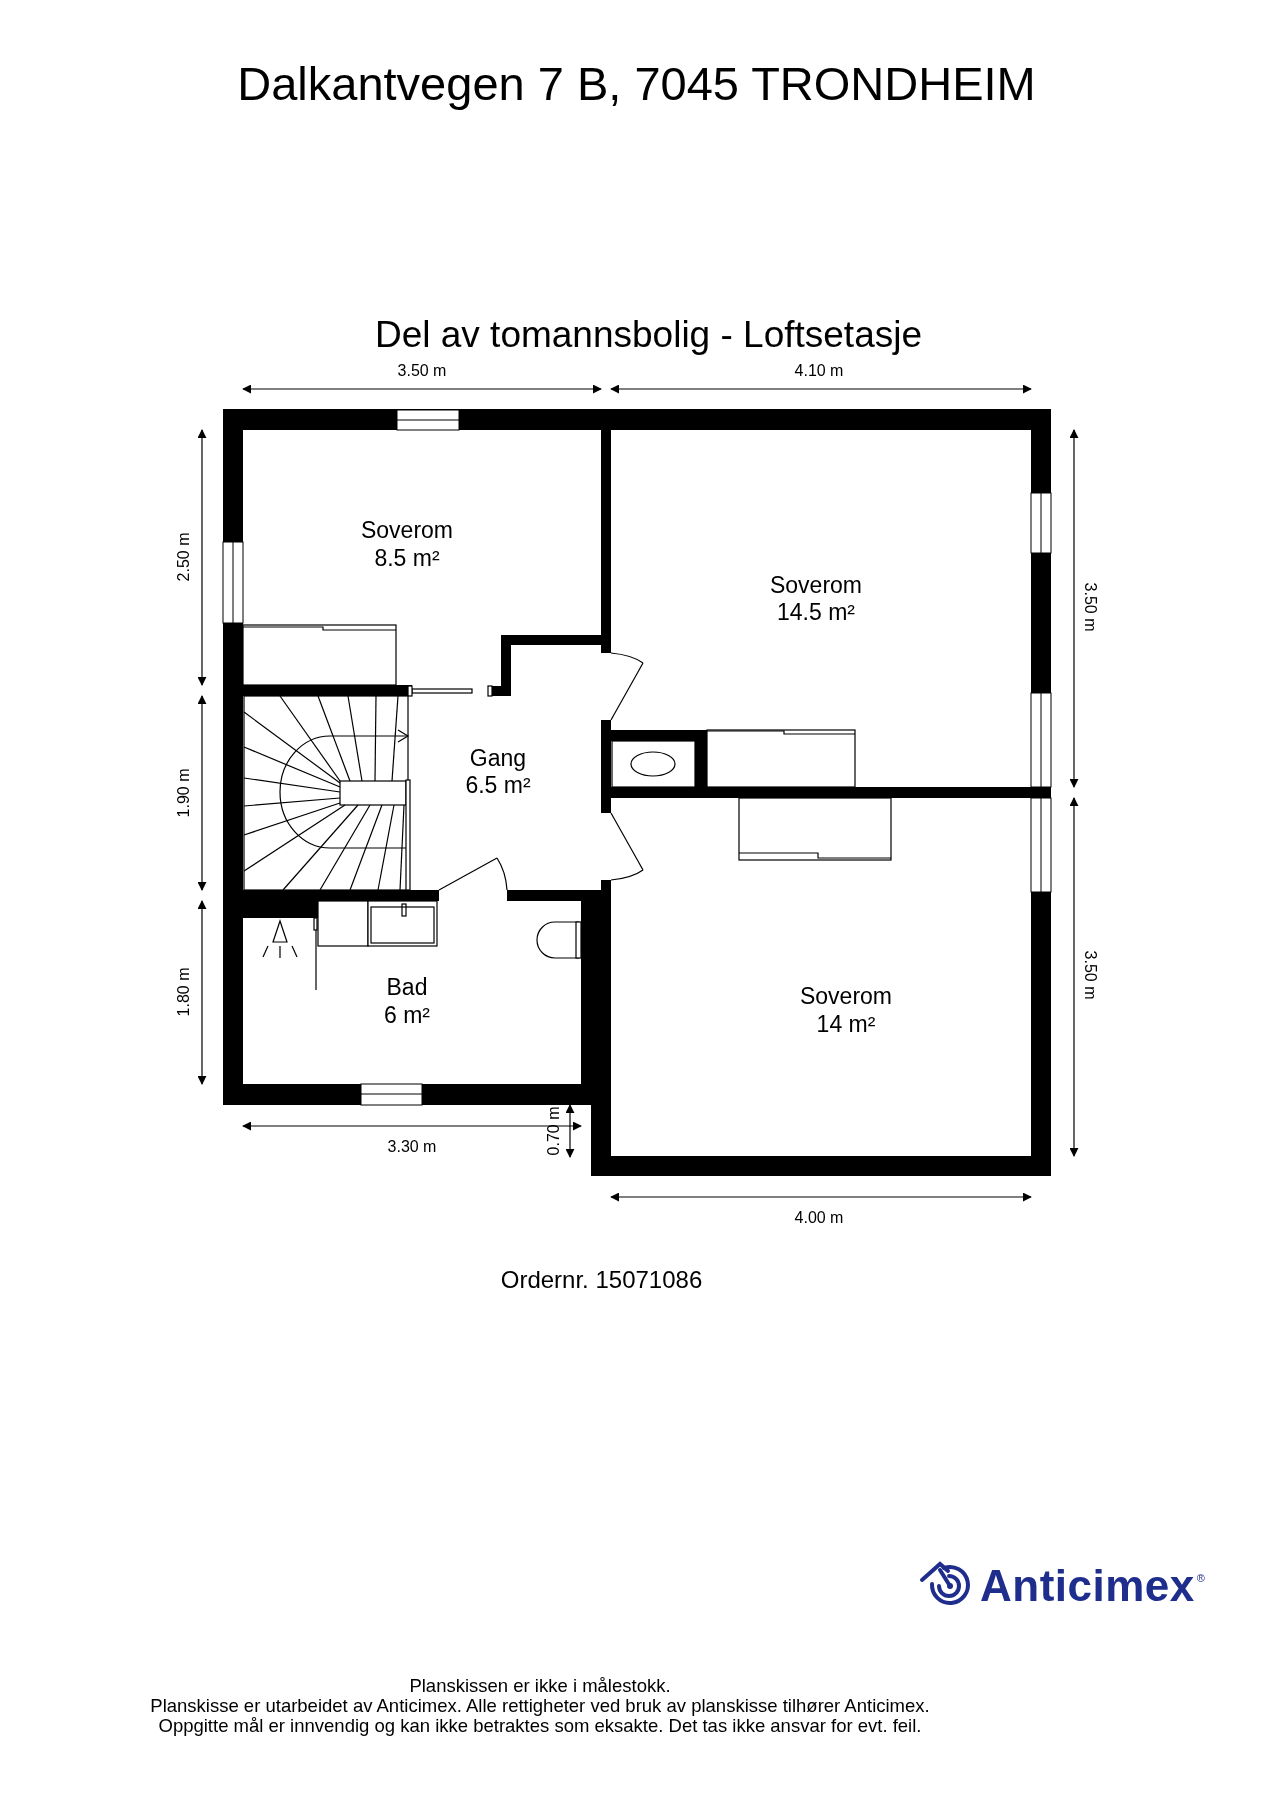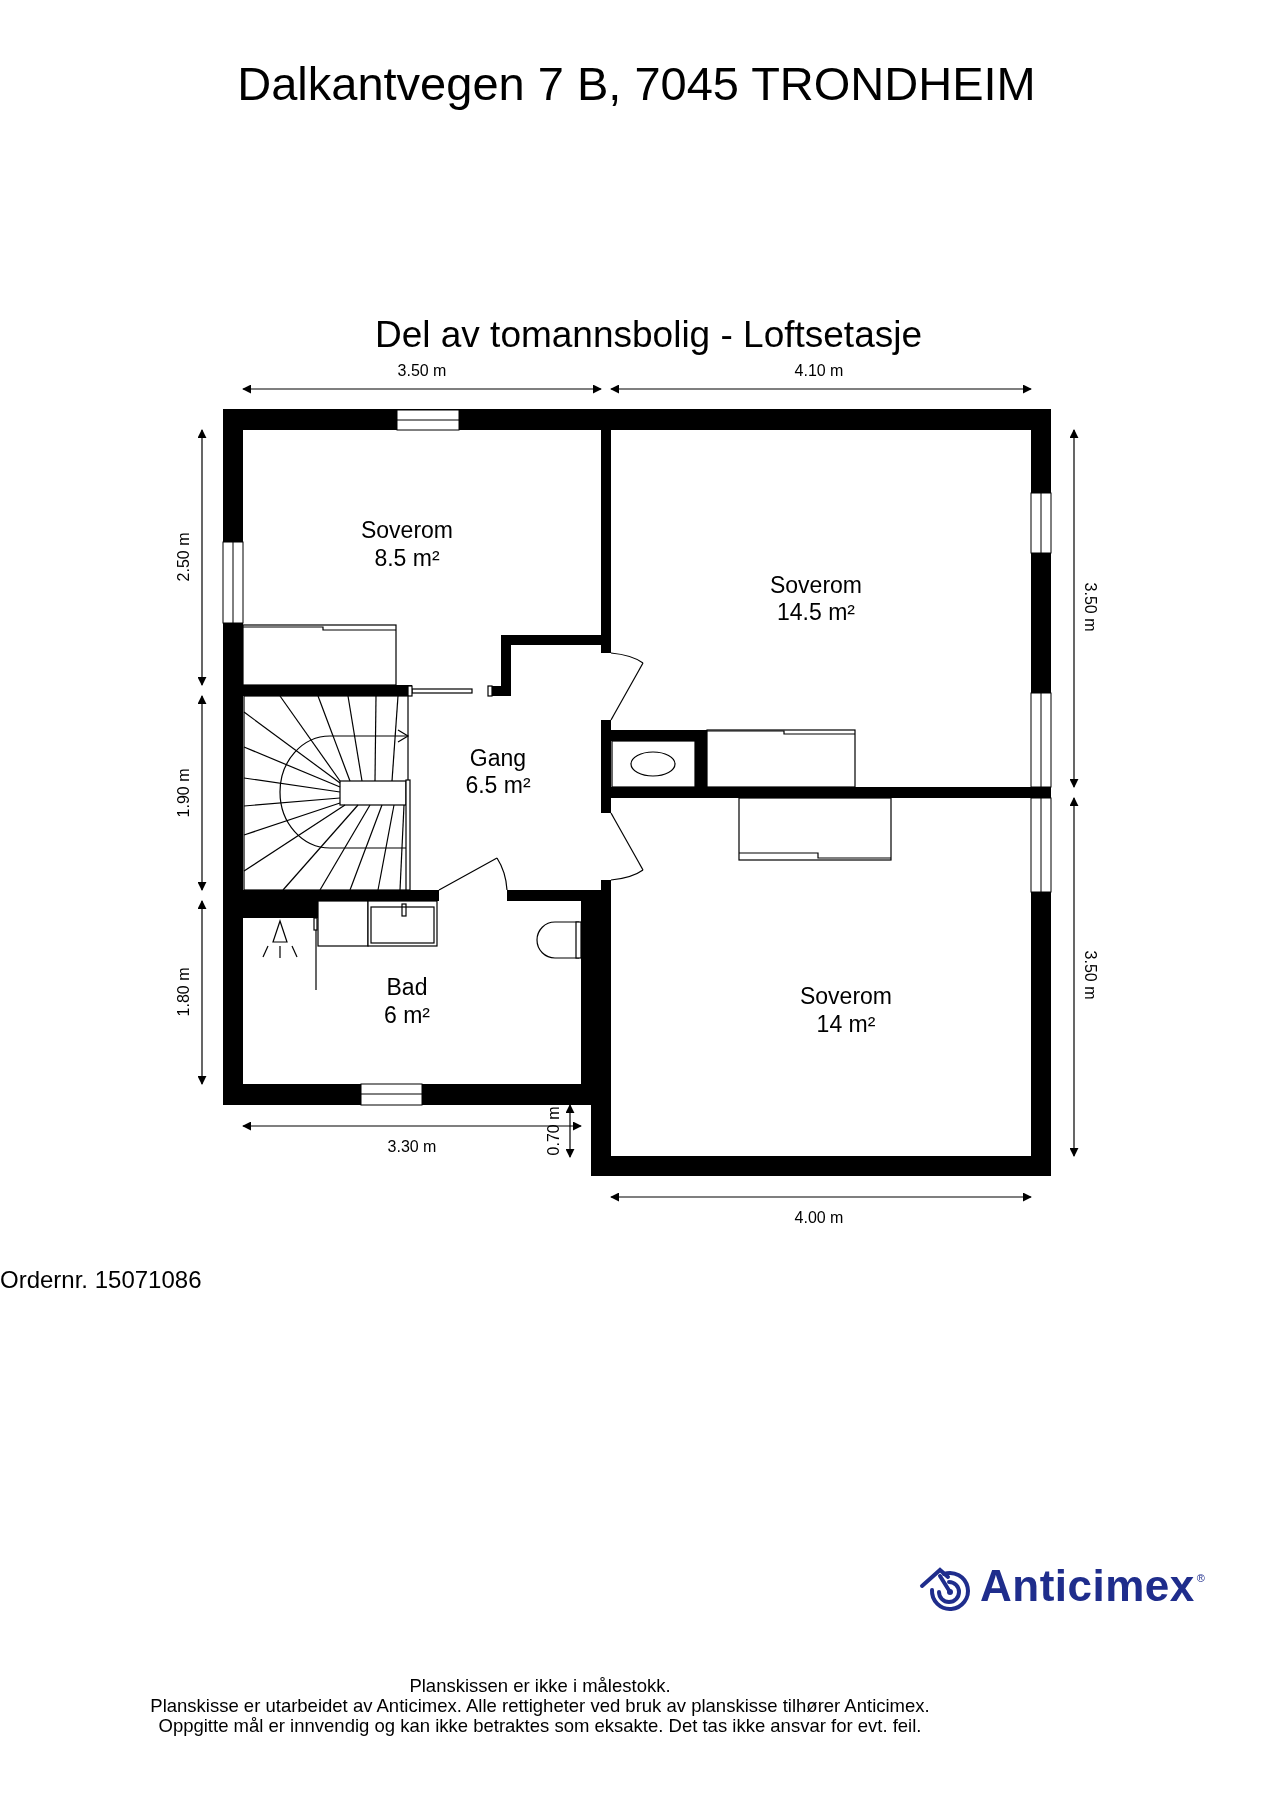--- a/index.html
+++ b/index.html
@@ -2,22 +2,22 @@
 <html><head>
 <meta charset="utf-8">
 <style>
   html, body { margin: 0; padding: 0; background: #ffffff; }
   body { width: 1273px; height: 1800px; position: relative; overflow: hidden; font-family: "Liberation Sans", sans-serif; color: #000; }
   .abs { position: absolute; }
   .title { left: 0; width: 1273px; top: 58px; text-align: center; font-size: 47px; line-height: 52px; white-space: nowrap; }
   .subtitle { left: 12px; width: 1273px; top: 314px; text-align: center; font-size: 37px; line-height: 42px; white-space: nowrap; }
   .plan { left: 0; top: 0; }
   .plan text { font-family: "Liberation Sans", sans-serif; fill: #000; }
-  .order { left: 0; width: 1171px; top: 1266px; text-align: left; font-size: 24px; line-height: 28px; }
-  .logo { left: 918px; top: 1560px; height: 52px; display: flex; align-items: flex-end; }
+  .order { left: 16px; width: 1171px; top: 1266px; text-align: center; font-size: 24px; line-height: 28px; }
+  .logo { left: 918px; top: 1560px; height: 52px; display: flex; align-items: flex-start; }
   .logo-text { font-size: 44px; font-weight: bold; color: #1f2d8c; letter-spacing: 0.5px; margin-left: 8px; line-height: 52px; }
   .logo-reg { font-size: 11px; color: #1f2d8c; align-self: flex-start; margin-top: 12px; margin-left: 2px; }
   .footer { left: 0; width: 1080px; top: 1676px; text-align: center; font-size: 18.5px; line-height: 20px; }
   .footer div { white-space: nowrap; }
 </style>
 </head>
 <body>
 
 <div class="abs title">Dalkantvegen 7 B, 7045 TRONDHEIM</div>
 <div class="abs subtitle">Del av tomannsbolig - Loftsetasje</div>

